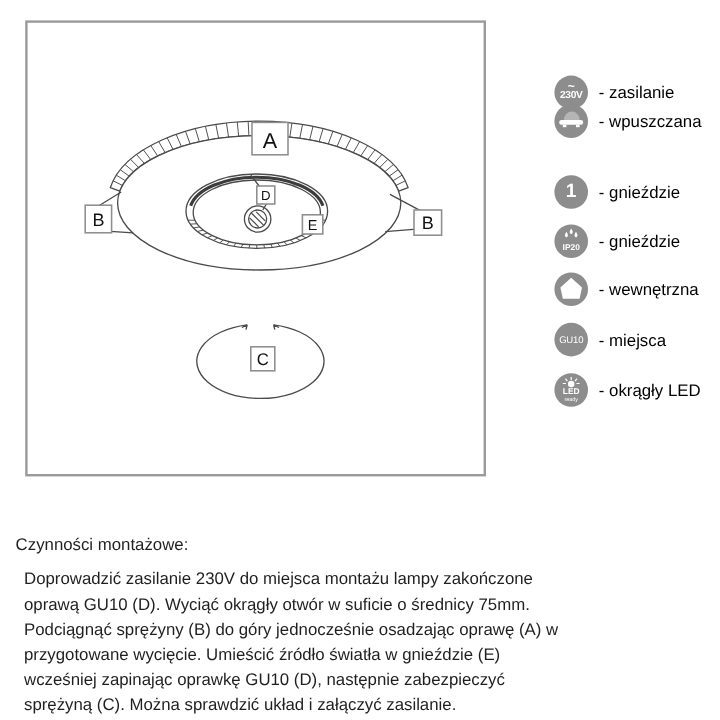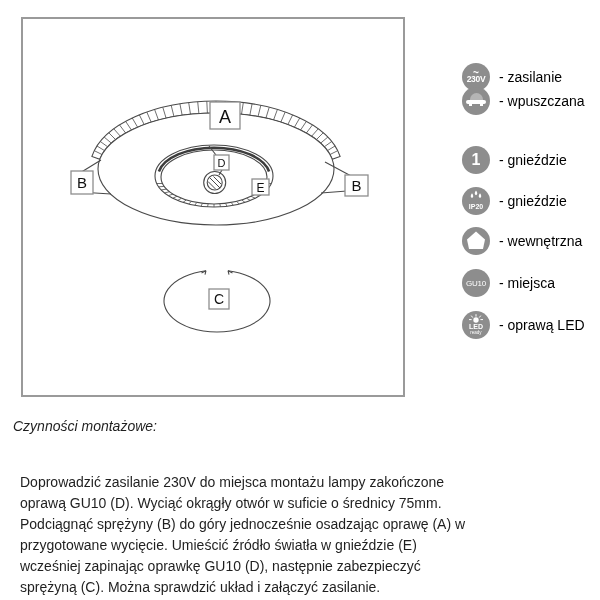--- a/index.html
+++ b/index.html
@@ -31,21 +31,21 @@
   .rec-bar{position:absolute;left:4px;top:12.5px;width:20px;height:4px;background:#fff;border-radius:2px;}
   .rec-nub{position:absolute;top:16.5px;width:3px;height:2.5px;background:#fff;}
   .rec-nub.n1{left:7px;} .rec-nub.n2{left:18px;}
 
   .one{font-size:16px;font-weight:bold;}
   .gu{font-size:8px;font-weight:normal;letter-spacing:-0.2px;}
 
   .icon-circle svg{position:absolute;left:0;top:0;}
   .icon-circle text{font-family:"Liberation Sans",sans-serif;text-anchor:middle;fill:#fff;}
 
-  .section-title{position:absolute;left:13px;top:418px;font-size:14px;font-style:italic;}
+  .section-title{position:absolute;left:13px;top:445px;font-size:14px;}
   .instructions{position:absolute;left:20px;top:472px;width:452px;font-size:14px;line-height:21px;}
 </style>
 </head>
 <body>
 
 <div class="frame">
   <svg width="380" height="376" viewBox="0 0 380 376">
     <g stroke="#4a4a4a" stroke-width="1.1" fill="none">
 
       <path fill="#ffffff" d="M 68.9 137.4 A 126 67 0 0 1 317.1 137.4 L 309.2 140.3 A 118 56 0 0 0 76.8 140.3 Z"></path>
@@ -220,17 +220,17 @@
         <line x1="9.2" y1="4.6" x2="10.8" y2="6.6"></line>
         <line x1="18.8" y1="4.6" x2="17.2" y2="6.6"></line>
         <line x1="7" y1="8.6" x2="9.6" y2="8.6"></line>
         <line x1="21" y1="8.6" x2="18.4" y2="8.6"></line>
       </g>
       <circle cx="14" cy="9" r="2.7" fill="#ffffff"></circle>
       <text x="14" y="17.5" font-size="7" font-weight="bold">LED</text>
       <text x="14" y="23" font-size="4.5">ready</text>
     </svg>
   </div>
-  <span class="feature-label">- oprawą LED</span>
+  <span class="feature-label">- okrągły LED</span>
 </div>
 
 <div class="section-title">Czynności montażowe:</div>
 <div class="instructions">Doprowadzić zasilanie 230V do miejsca montażu lampy zakończone oprawą GU10 (D). Wyciąć okrągły otwór w suficie o średnicy 75mm. Podciągnąć sprężyny (B) do góry jednocześnie osadzając oprawę (A) w przygotowane wycięcie. Umieścić źródło światła w gnieździe (E) wcześniej zapinając oprawkę GU10 (D), następnie zabezpieczyć sprężyną (C). Można sprawdzić układ i załączyć zasilanie.</div>
 
 </body></html>

